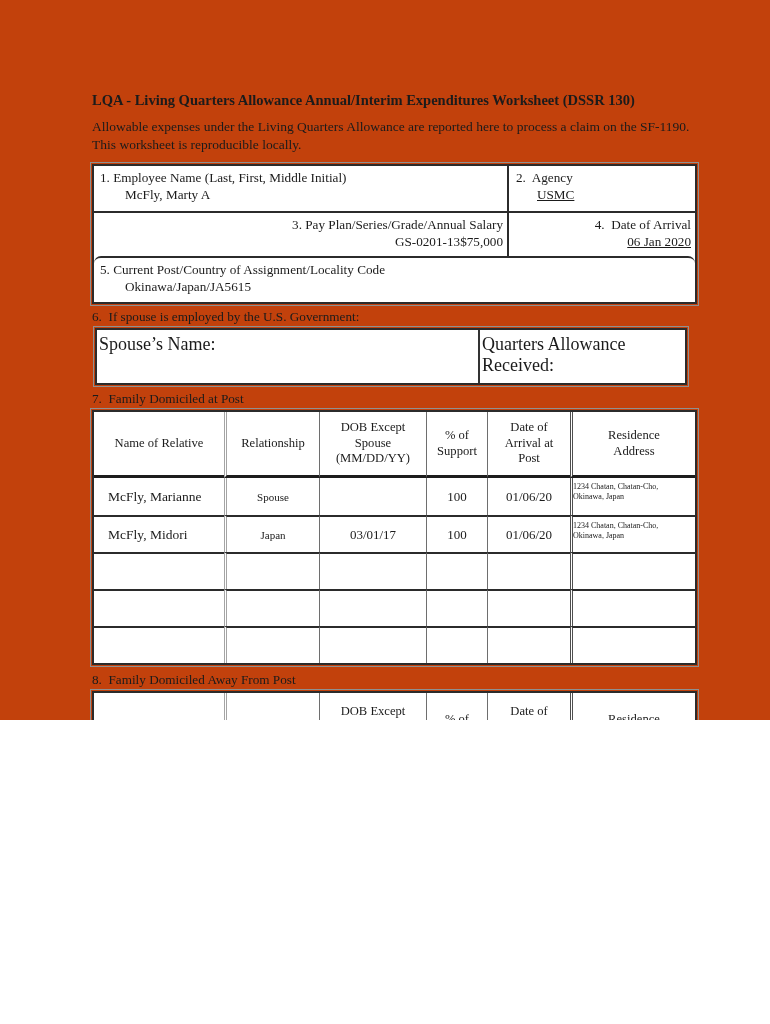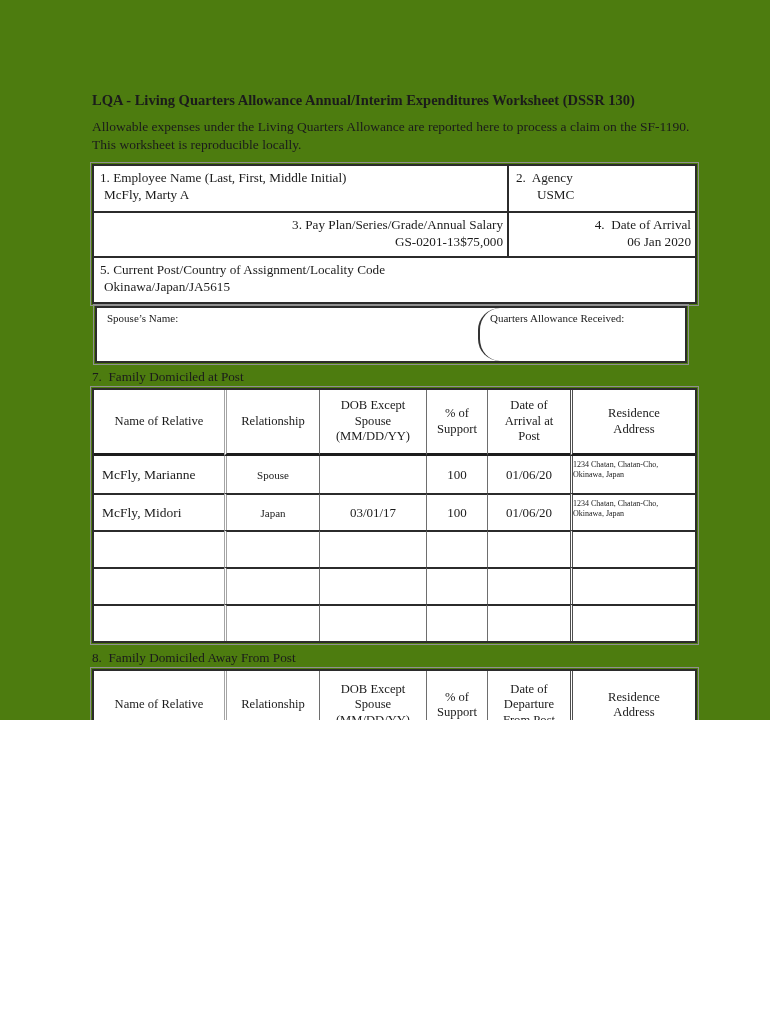--- a/index.html
+++ b/index.html
@@ -1,21 +1,21 @@
 <!DOCTYPE html>
 <html><head>
 <meta charset="utf-8">
 <style>
   * { box-sizing: border-box; margin: 0; padding: 0; }
   html, body { background: #ffffff; }
   .page {
     position: relative;
     width: 770px;
     height: 720px;
-    background: #4d7c0f;
+    background: #c2410c;
     overflow: hidden;
     font-family: "Liberation Serif", "DejaVu Serif", serif;
     color: #1b1b1b;
   }
   .content { padding: 92px 0 0 92px; width: 640px; }
 
   .doc-title {
     font-size: 14.5px;
     font-weight: bold;
     line-height: 17px;
@@ -36,37 +36,37 @@
     outline: 1px solid #909090;
     outline-offset: 1px;
     background: #fff;
   }
 
   
   .t1 { width: 605px; display: grid; grid-template-columns: 413px 188px; }
   .t1 .cell { height: 45px; padding: 3px 4px 0 6px; }
   .t1 .c-right { border-left: 2px solid #2b2b2b; padding-left: 7px; }
   .t1 .r2 { border-top: 2px solid #2b2b2b; text-align: right; }
-  .t1 .r3 { border-top: 2px solid #2b2b2b; grid-column: 1 / span 2; height: 46px; }
+  .t1 .r3 { border-top: 2px solid #2b2b2b; grid-column: 1 / span 2; height: 46px; border-radius: 7px; }
   .cell-label { font-size: 13.2px; line-height: 17px; white-space: pre-wrap; }
-  .cell-value { font-size: 13.2px; line-height: 18px; margin-left: 4px; white-space: pre-wrap; }
-  .t1 .c-right .cell-value { margin-left: 21px; }
+  .cell-value { font-size: 13.2px; line-height: 18px; margin-left: 25px; white-space: pre-wrap; }
+  .t1 .c-right .cell-value { margin-left: 21px; text-decoration: underline; }
   .plan-code { display: inline-block; min-width: 166px; }
 
   
   .sec-heading {
     font-size: 13.2px;
     line-height: 16px;
     margin: 3px 0 3px 0;
     white-space: pre-wrap;
   }
 
   
   .t6 { width: 592px; margin-left: 3px; display: grid; grid-template-columns: 381px 211px; }
-  .t6 .cell { height: 53px; padding: 4px 4px 0 10px; font-size: 11px; border-radius: 22px; }
+  .t6 .cell { height: 53px; padding: 4px 4px 0 2px; font-size: 18px; }
   .t6 .c-right { border-left: 2px solid #333; }
 
   
   .fam { width: 605px; display: grid; grid-template-columns: 130px 95px 107px 61px 83px 125px; }
   .fam .hcell {
     height: 66px;
     border-bottom: 3px solid #1c1c1c;
     display: flex; align-items: center; justify-content: center;
     text-align: center;
     font-size: 12.6px;
@@ -80,21 +80,21 @@
     display: flex; align-items: center; justify-content: center;
     font-size: 13px;
     overflow: hidden;
   }
   .t8 .dcell { height: 36px; }
   .fam .row2 .dcell { border-top: 2px solid #2b2b2b; }
   
   .fam .v2 { border-left: 3px double #a4a4a4; }
   .fam .v3, .fam .v4, .fam .v5 { border-left: 1px solid #6e6e6e; }
   .fam .v6 { border-left: 3px double #4f4f4f; }
-  .fam .name-cell { justify-content: flex-start; padding-left: 8px; font-size: 13.5px; }
+  .fam .name-cell { justify-content: flex-start; padding-left: 14px; font-size: 13.5px; }
   .fam .rel-cell { font-size: 11px; }
   .fam .addr-cell {
     display: block;
     font-size: 8px;
     line-height: 10px;
     text-align: left;
     padding: 4px 3px 0 0;
     white-space: pre-line;
   }
   .spacer-2 { height: 2px; }
@@ -128,20 +128,21 @@
         </div>
         <div class="cell r3">
           <div class="cell-label">5. Current Post/Country of Assignment/Locality Code</div>
           <div class="cell-value">Okinawa/Japan/JA5615</div>
         </div>
       </div>
     </div>
 
     <div class="spacer-2"></div>
 
+    <div class="sec-heading">6.  If spouse is employed by the U.S. Government:</div>
     <div class="box t6">
       <div class="cell">
         <div>Spouse’s Name:</div>
       </div>
       <div class="cell c-right">
         <div>Quarters Allowance Received:</div>
       </div>
     </div>
 
     <div class="sec-heading" style="margin-top:6px">7.  Family Domiciled at Post</div>

